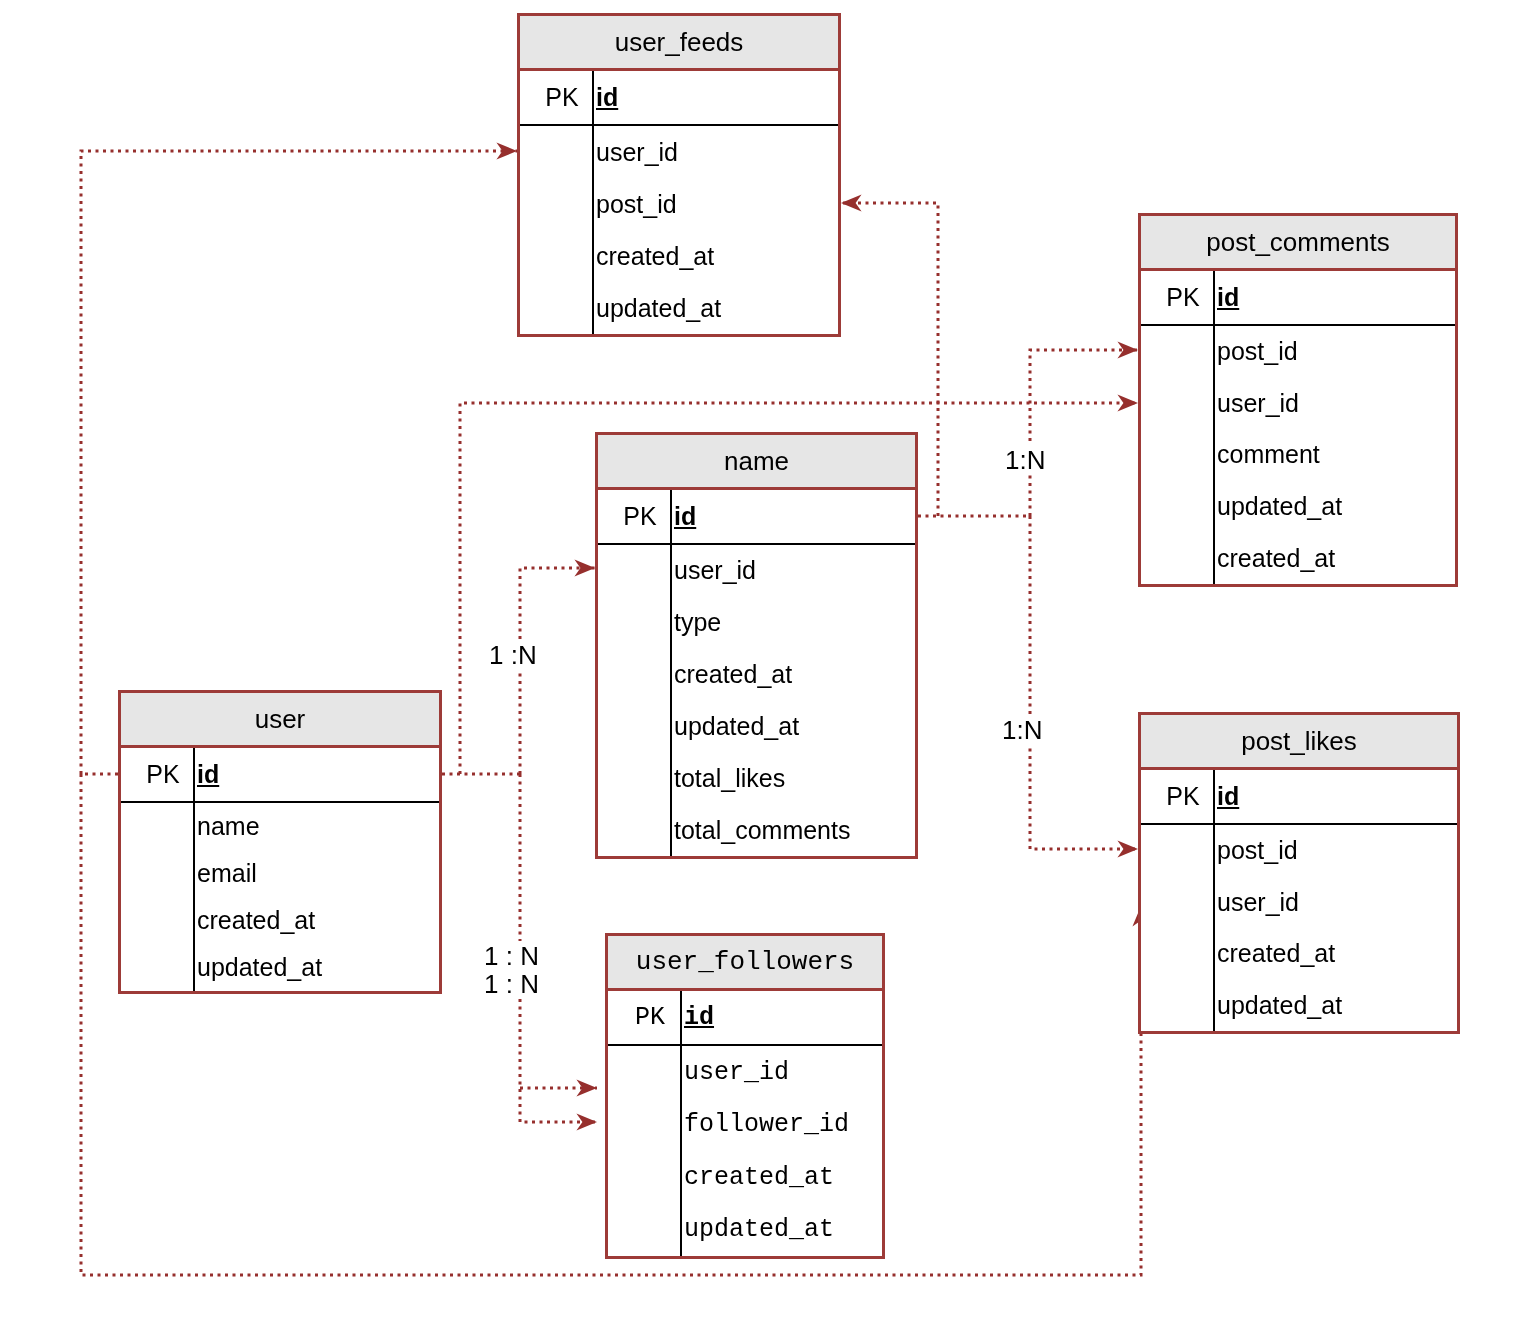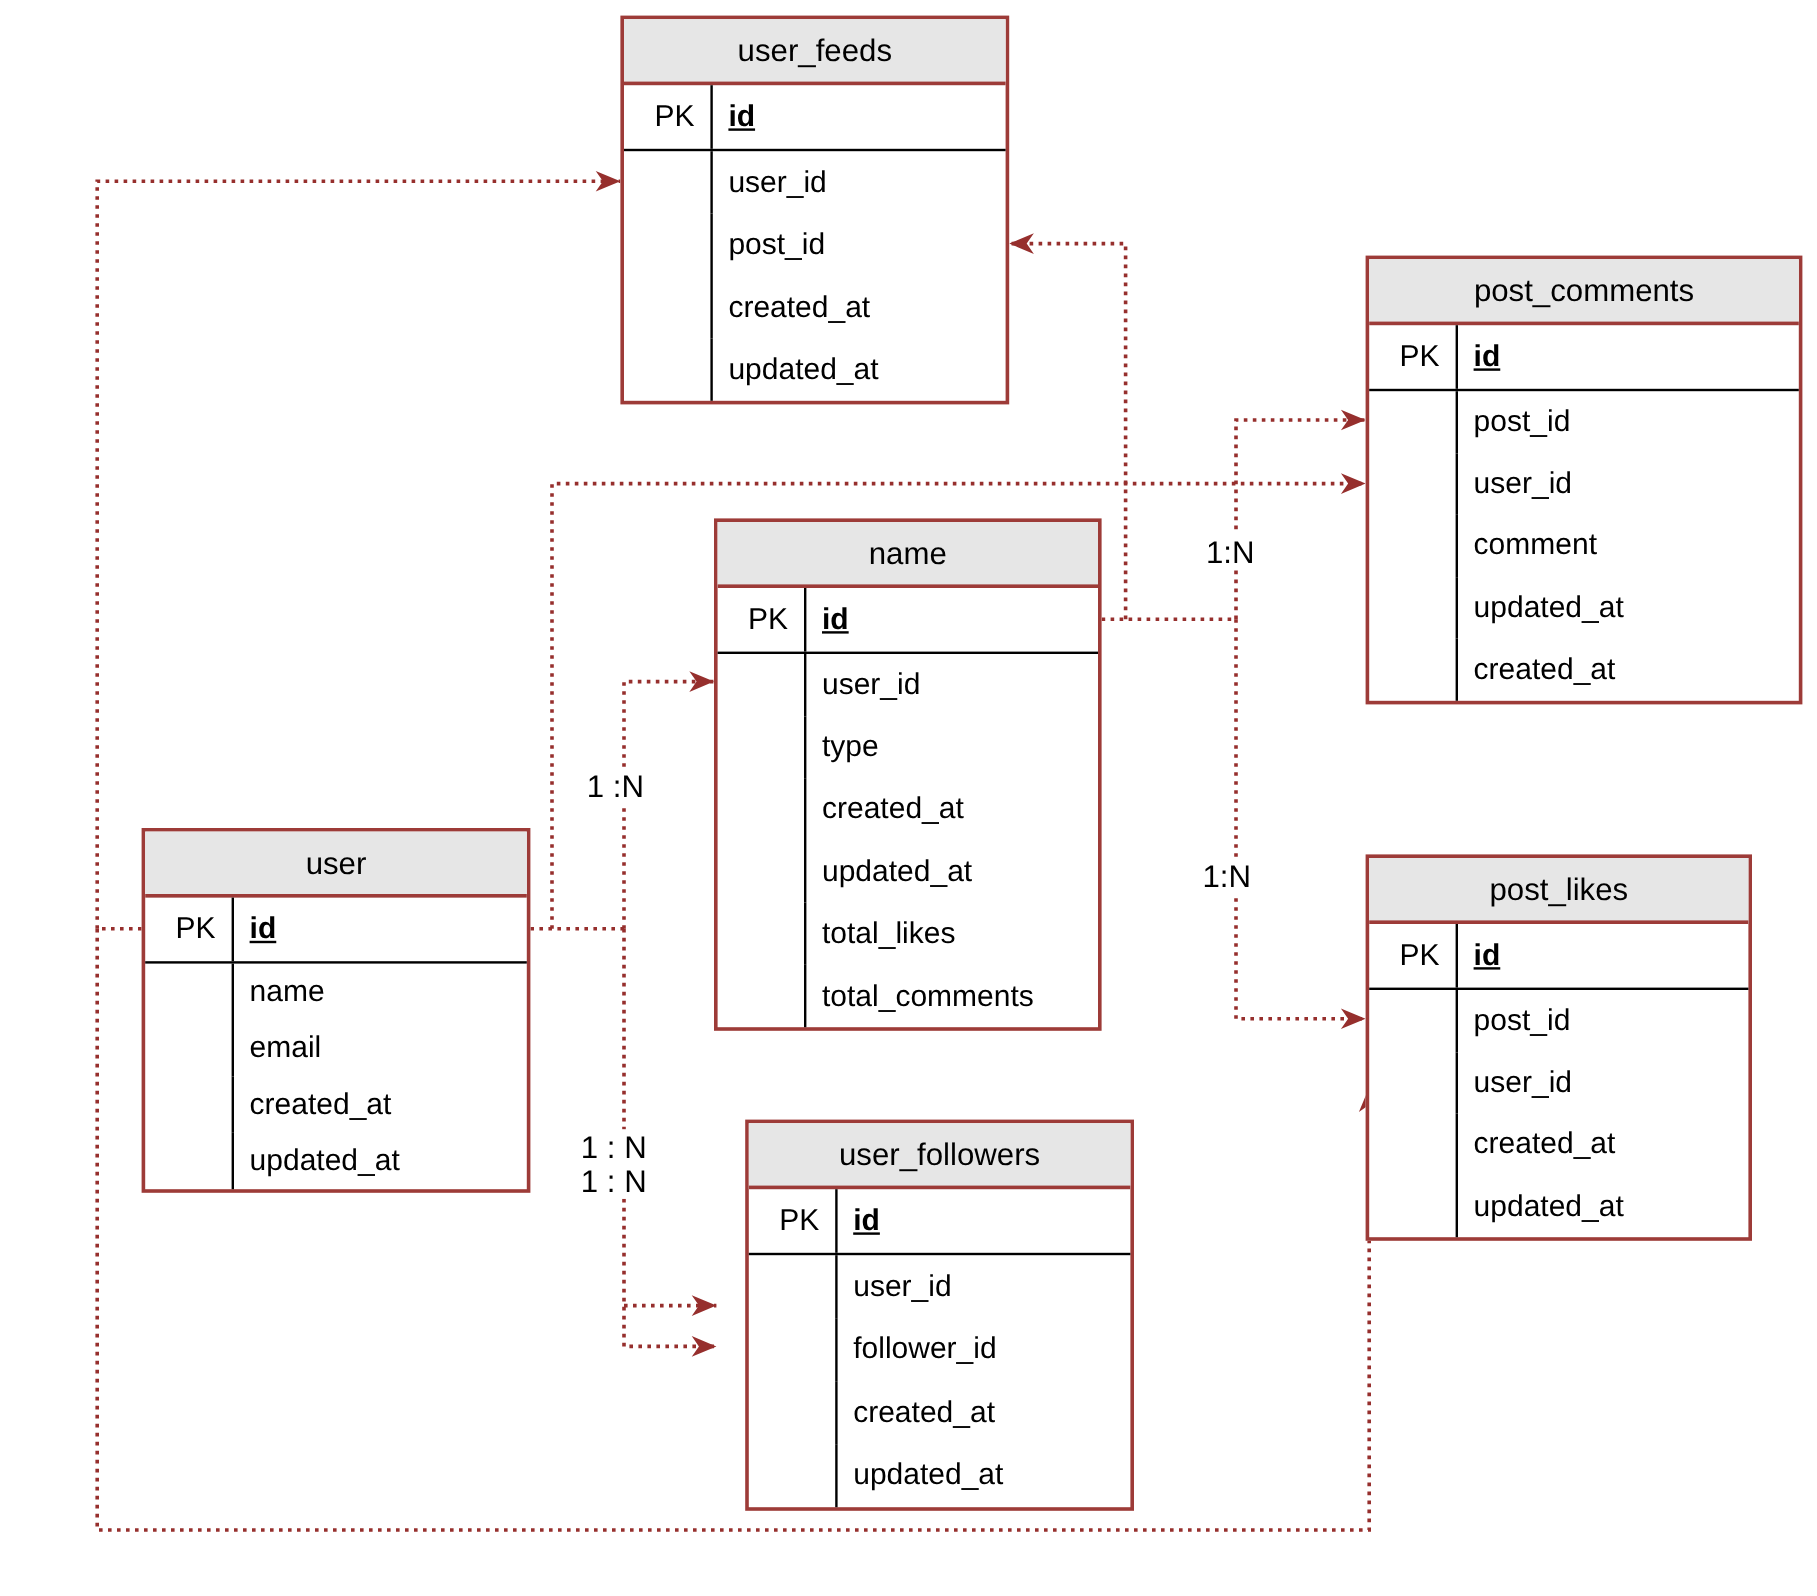--- a/index.html
+++ b/index.html
@@ -27,31 +27,31 @@
   .entity-header{
     flex:0 0 52px;background:var(--header-bg);border-bottom:3px solid var(--border);
     display:flex;align-items:center;justify-content:center;font-size:26px;
   }
   .entity-body{flex:1 1 auto;display:flex;flex-direction:column;}
   .pk-row{flex:0 0 53px;display:flex;border-bottom:2px solid var(--divider);}
   .cell-pk{
     flex:0 0 60px;border-right:2px solid var(--divider);
     display:flex;align-items:center;justify-content:center;font-size:25px;padding-left:12px;
   }
-  .cell-field{flex:1;display:flex;align-items:center;padding-left:13px;font-size:25px;}
+  .cell-field{flex:1;display:flex;align-items:center;padding-left:2px;font-size:25px;}
   .pk-field{font-weight:bold;text-decoration:underline;}
   .fields{flex:1 1 auto;display:flex;flex-direction:column;}
   .field-row{flex:1 1 0;display:flex;}
 
   #t-user_feeds     {left:492px; top:13px;  width:324px; height:324px;}
-  #t-post_comments  {left:1113px;top:213px; width:364px; height:374px;}
+  #t-post_comments  {left:1113px;top:213px; width:320px; height:374px;}
   #t-posts          {left:570px; top:432px; width:323px; height:427px;}
   #t-user           {left:93px;  top:690px; width:324px; height:304px;}
   #t-post_likes     {left:1113px;top:712px; width:322px; height:322px;}
-  #t-user_followers {left:596px; top:933px; width:324px; height:326px;}
+  #t-user_followers {left:580px; top:933px; width:280px; height:326px;font-family:Liberation Mono, monospace;}
 
   .card-label{
     position:absolute;background:#fff;font-size:26px;line-height:30px;
     padding:0 3px;white-space:pre;color:var(--text);
   }
 </style>
 </head>
 <body>
 
 <div class="canvas">

